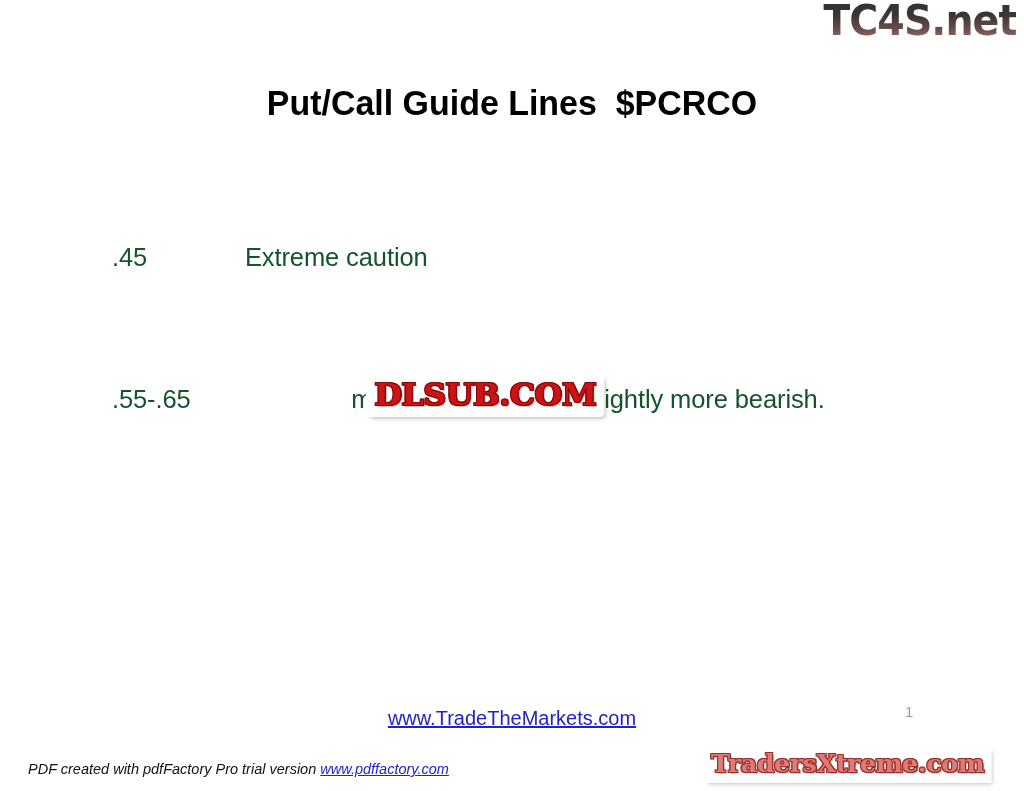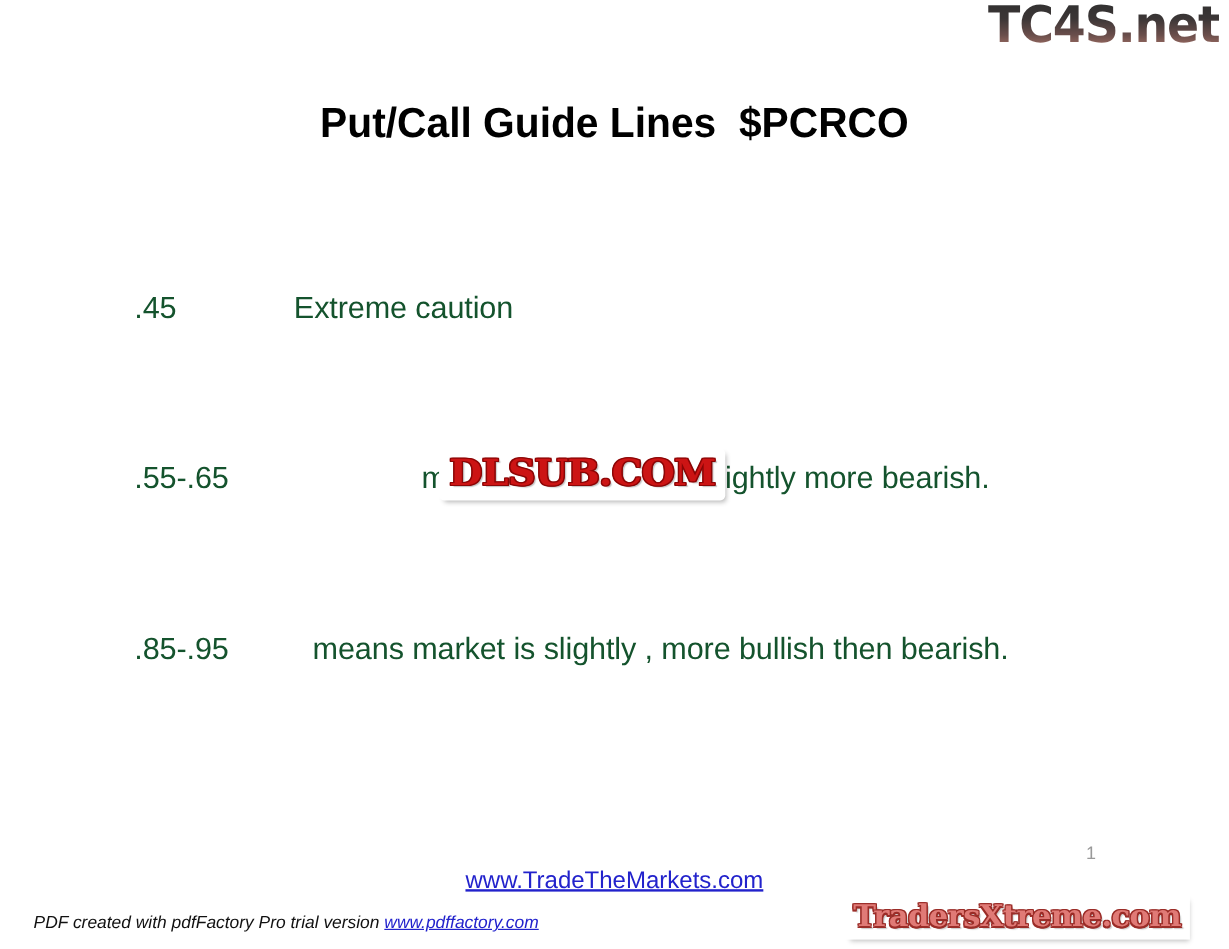--- a/index.html
+++ b/index.html
@@ -116,21 +116,20 @@
 
   
   #footer-link {
     position: absolute;
     top: 705px;
     left: 0;
     width: 1024px;
     text-align: center;
     font-size: 20px;
     line-height: 26px;
-    margin-top: 16px;
   }
   #footer-link a, .weblink {
     color: #2222cc;
     text-decoration: underline;
   }
 
   
   #page-number {
     position: absolute;
     top: 703px;
@@ -196,23 +195,20 @@
 
     <div class="guide-row">
       <span class="range">.45</span><span class="gap">              </span><span class="desc">Extreme caution</span>
     </div>
 
     <div class="guide-row">
       <span class="range">.55-.65</span><span class="gap">                       </span><span class="desc">means the market is slightly more bearish.</span>
     </div>
 
 
-    <div class="guide-row tight">
-      <span class="range">.85-.95</span><span class="gap">          </span><span class="desc">means market is slightly , more bullish then bearish.</span>
-    </div>
 
     <div class="guide-row">
       
     </div>
 
   </div>
 
   <div id="dlsub-watermark">DLSUB.COM</div>
 
   <div id="footer-link">

